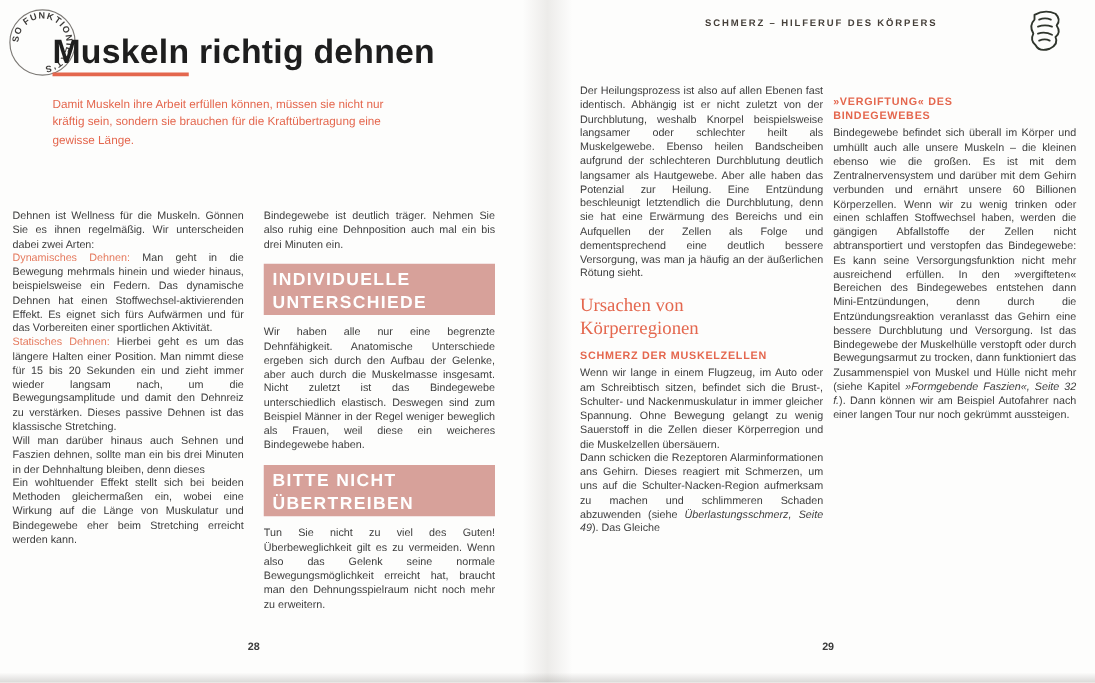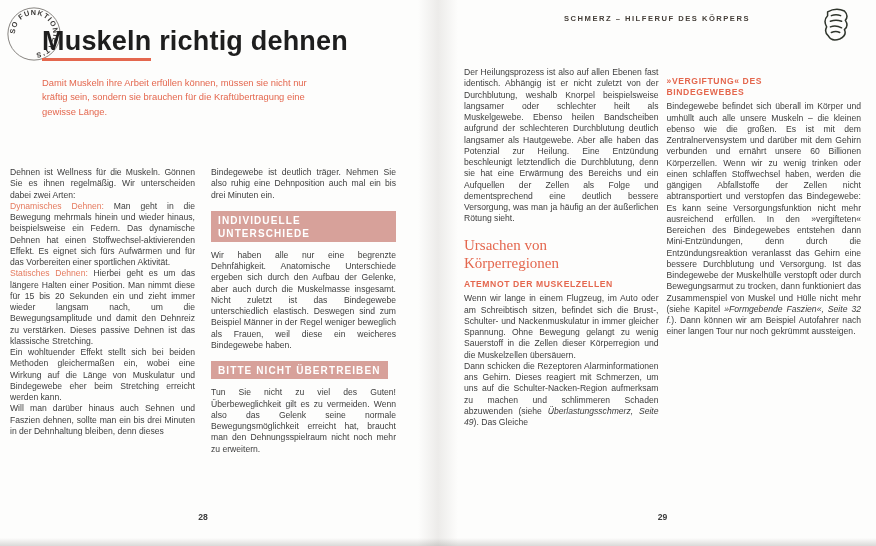--- a/index.html
+++ b/index.html
@@ -40,21 +40,21 @@
   .cols{position:absolute;display:flex;}
   .cols-left{top:167px;left:10px;width:386px;gap:16px;}
   .cols-right{top:67px;left:26px;width:397px;gap:8px;justify-content:space-between;}
   .col{flex:1;font-size:8.6px;line-height:1.31;text-align:justify;
     hyphens:auto;-webkit-hyphens:auto;}
   .col p{margin:0;}
   .lead{color:var(--lead);}
   .ref{font-style:italic;}
 
   .block-head{display:inline-block;background:var(--boxbg);color:#fff;
-    font-weight:700;font-size:10px;letter-spacing:1.1px;
+    font-weight:700;font-size:14px;letter-spacing:1.1px;
     padding:3px 7px 2px;margin:10px 0 8px;text-align:left;}
 
   .section-title{font-family:"Liberation Serif", serif;font-weight:400;
     color:var(--accent);font-size:15px;line-height:1.22;margin:11px 0 7px;
     max-width:150px;text-align:left;}
   .subhead{color:var(--accent);font-weight:700;font-size:8.6px;
     letter-spacing:0.6px;margin:7px 0 3px;line-height:1.3;text-align:left;}
   .subhead-narrow{max-width:128px;margin-top:9px;}
 
   .pagenum{position:absolute;top:512px;font-weight:700;font-size:8.6px;
@@ -89,22 +89,22 @@
 
     <h1 class="title"><span class="title-hl">Muskeln</span><span> richtig dehnen</span></h1>
 
     <p class="intro">Damit Muskeln ihre Arbeit erfüllen können, müssen sie nicht nur kräftig sein, sondern sie brauchen für die Kraftübertragung eine gewisse Länge.</p>
 
     <div class="cols cols-left">
       <div class="col">
         <p>Dehnen ist Wellness für die Muskeln. Gönnen Sie es ihnen regelmäßig. Wir unterscheiden dabei zwei Arten:</p>
         <p><span class="lead">Dynamisches Dehnen:</span><span> Man geht in die Bewegung mehrmals hinein und wieder hinaus, beispielsweise ein Federn. Das dynamische Dehnen hat einen Stoffwechsel-aktivierenden Effekt. Es eignet sich fürs Aufwärmen und für das Vorbereiten einer sportlichen Aktivität.</span></p>
         <p><span class="lead">Statisches Dehnen:</span><span> Hierbei geht es um das längere Halten einer Position. Man nimmt diese für 15 bis 20 Sekunden ein und zieht immer wieder langsam nach, um die Bewegungsamplitude und damit den Dehnreiz zu verstärken. Dieses passive Dehnen ist das klassische Stretching.</span></p>
+        <p>Will man darüber hinaus auch Sehnen und Faszien dehnen, sollte man ein bis drei Minuten in der Dehnhaltung bleiben, denn dieses</p>
         <p>Ein wohltuender Effekt stellt sich bei beiden Methoden gleichermaßen ein, wobei eine Wirkung auf die Länge von Muskulatur und Bindegewebe eher beim Stretching erreicht werden kann.</p>
-        <p>Will man darüber hinaus auch Sehnen und Faszien dehnen, sollte man ein bis drei Minuten in der Dehnhaltung bleiben, denn dieses</p>
       </div>
       <div class="col">
         <p>Bindegewebe ist deutlich träger. Nehmen Sie also ruhig eine Dehnposition auch mal ein bis drei Minuten ein.</p>
         <div class="block-head">INDIVIDUELLE UNTERSCHIEDE</div>
         <p>Wir haben alle nur eine begrenzte Dehnfähigkeit. Anatomische Unterschiede ergeben sich durch den Aufbau der Gelenke, aber auch durch die Muskelmasse insgesamt. Nicht zuletzt ist das Bindegewebe unterschiedlich elastisch. Deswegen sind zum Beispiel Männer in der Regel weniger beweglich als Frauen, weil diese ein weicheres Bindegewebe haben.</p>
         <div class="block-head">BITTE NICHT ÜBERTREIBEN</div>
         <p>Tun Sie nicht zu viel des Guten! Überbeweglichkeit gilt es zu vermeiden. Wenn also das Gelenk seine normale Bewegungsmöglichkeit erreicht hat, braucht man den Dehnungsspielraum nicht noch mehr zu erweitern.</p>
       </div>
     </div>
 
@@ -124,21 +124,21 @@
           <path d="M9 22 q6 -2 12 1"></path>
           <path d="M10 28 q5 -2 9 0"></path>
         </g>
       </svg>
     </div>
 
     <div class="cols cols-right">
       <div class="col">
         <p>Der Heilungsprozess ist also auf allen Ebenen fast identisch. Abhängig ist er nicht zuletzt von der Durchblutung, weshalb Knorpel beispielsweise langsamer oder schlechter heilt als Muskelgewebe. Ebenso heilen Bandscheiben aufgrund der schlechteren Durchblutung deutlich langsamer als Hautgewebe. Aber alle haben das Potenzial zur Heilung. Eine Entzündung beschleunigt letztendlich die Durchblutung, denn sie hat eine Erwärmung des Bereichs und ein Aufquellen der Zellen als Folge und dementsprechend eine deutlich bessere Versorgung, was man ja häufig an der äußerlichen Rötung sieht.</p>
         <h2 class="section-title">Ursachen von Körperregionen</h2>
-        <div class="subhead">ATEMNOT DER MUSKELZELLEN</div>
+        <div class="subhead">SCHMERZ DER MUSKELZELLEN</div>
         <p>Wenn wir lange in einem Flugzeug, im Auto oder am Schreibtisch sitzen, befindet sich die Brust-, Schulter- und Nackenmuskulatur in immer gleicher Spannung. Ohne Bewegung gelangt zu wenig Sauerstoff in die Zellen dieser Körperregion und die Muskelzellen übersäuern.</p>
         <p><span>Dann schicken die Rezeptoren Alarminformationen ans Gehirn. Dieses reagiert mit Schmerzen, um uns auf die Schulter-Nacken-Region aufmerksam zu machen und schlimmeren Schaden abzuwenden (siehe </span><span class="ref">Überlastungsschmerz, Seite 49</span><span>). Das Gleiche</span></p>
       </div>
       <div class="col">
         <div class="subhead subhead-narrow">»VERGIFTUNG« DES BINDEGEWEBES</div>
         <p><span>Bindegewebe befindet sich überall im Körper und umhüllt auch alle unsere Muskeln – die kleinen ebenso wie die großen. Es ist mit dem Zentralnervensystem und darüber mit dem Gehirn verbunden und ernährt unsere 60 Billionen Körperzellen. Wenn wir zu wenig trinken oder einen schlaffen Stoffwechsel haben, werden die gängigen Abfallstoffe der Zellen nicht abtransportiert und verstopfen das Bindegewebe: Es kann seine Versorgungsfunktion nicht mehr ausreichend erfüllen. In den »vergifteten« Bereichen des Bindegewebes entstehen dann Mini-Entzündungen, denn durch die Entzündungsreaktion veranlasst das Gehirn eine bessere Durchblutung und Versorgung. Ist das Bindegewebe der Muskelhülle verstopft oder durch Bewegungsarmut zu trocken, dann funktioniert das Zusammenspiel von Muskel und Hülle nicht mehr (siehe Kapitel </span><span class="ref">»Formgebende Faszien«, Seite 32 f.</span><span>). Dann können wir am Beispiel Autofahrer nach einer langen Tour nur noch gekrümmt aussteigen.</span></p>
       </div>
     </div>
 
     <div class="pagenum pagenum-right">29</div>

